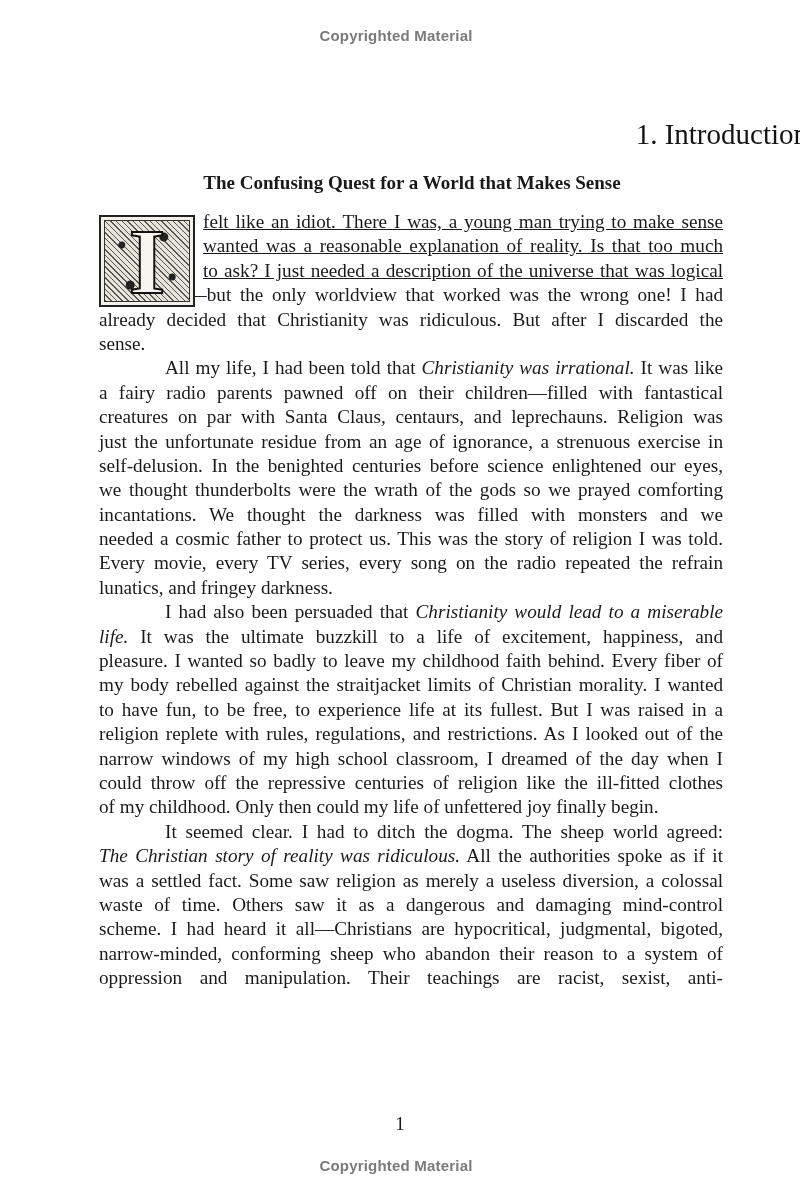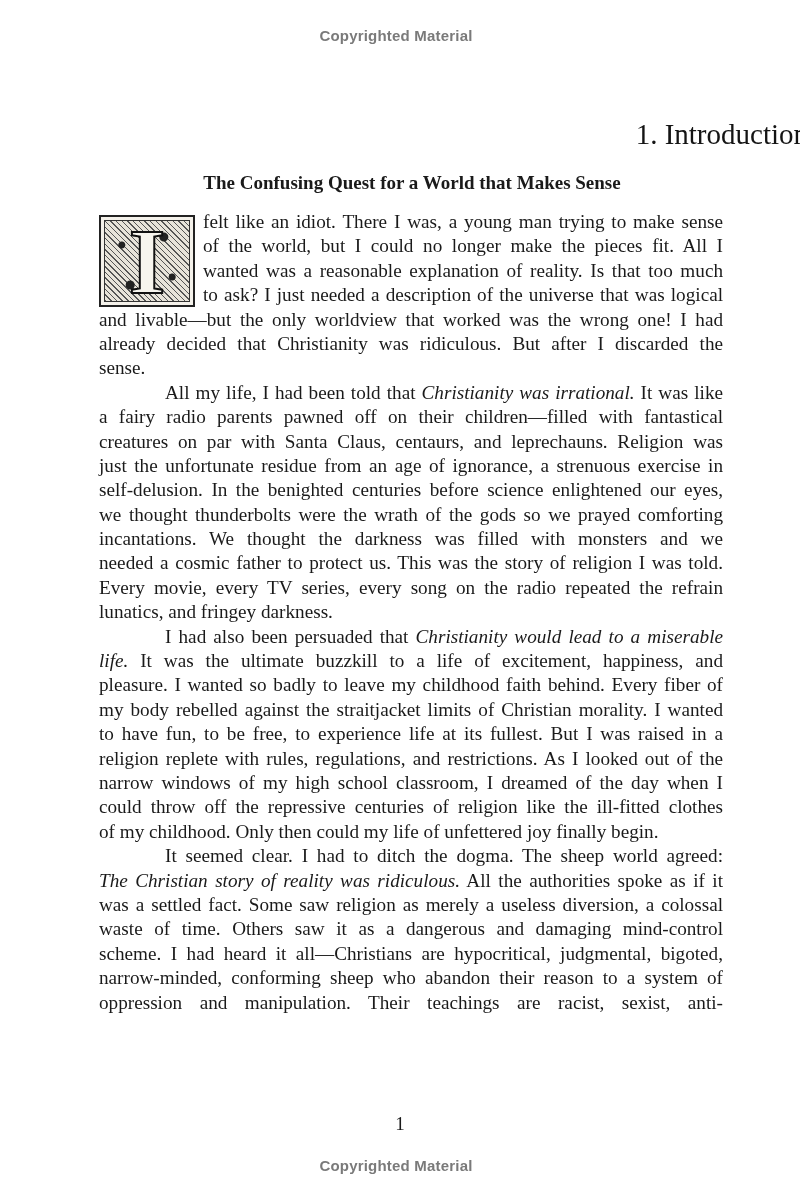--- a/index.html
+++ b/index.html
@@ -12,21 +12,21 @@
   .wm-bottom { top: 1157px; }
   .chapter-title { position: absolute; top: 118px; left: 8px; width: 800px; text-align: right;
                    font-size: 29px; font-weight: normal; margin: 0; color: #141414; }
   .chapter-subtitle { position: absolute; top: 160px; left: 0; width: 800px; text-align: center;
                       font-size: 19px; margin: 12px; color: #1a1a1a; }
   .body-text { position: absolute; top: 210px; left: 99px; width: 624px; font-size: 19.2px; }
   .line { display: block; height: 24.4px; line-height: 24.4px; white-space: nowrap;
           text-align: justify; text-align-last: justify; }
   .line.last { text-align-last: left; }
   .line.indent { padding-left: 66px; }
-  .line.capline { margin-left: 104px; }
+  .line.capline { margin-left: 104px; text-decoration: underline; }
   .dropcap { position: absolute; top: 5px; left: 0; width: 96px; height: 92px;
              border: 2px solid #222; box-sizing: border-box; background: #f4f1ea;
              overflow: hidden; }
   .dropcap-inner { position: absolute; inset: 3px; border: 1px solid #333;
                    background:
                      radial-gradient(circle at 20% 30%, #222 0 3px, transparent 4px),
                      radial-gradient(circle at 70% 20%, #222 0 4px, transparent 5px),
                      radial-gradient(circle at 80% 70%, #222 0 3px, transparent 4px),
                      radial-gradient(circle at 30% 80%, #222 0 4px, transparent 5px),
                      repeating-linear-gradient(45deg, #555 0 1px, #e8e4da 1px 4px),
@@ -47,21 +47,20 @@
 <h2 class="chapter-subtitle">The Confusing Quest for a World that Makes Sense</h2>
 
 <div class="body-text">
   <div class="dropcap">
     <div class="dropcap-inner"></div>
     <div class="dropcap-letter">I</div>
   </div>
 
   <div>
     <span class="line capline">felt like an idiot. There I was, a young man trying to make sense</span>
-    <span class="line capline">of the world, but I could no longer make the pieces fit. All I</span>
     <span class="line capline">wanted was a reasonable explanation of reality. Is that too much</span>
     <span class="line capline">to ask? I just needed a description of the universe that was logical</span>
     <span class="line">and livable—but the only worldview that worked was the wrong one! I had</span>
     <span class="line">already decided that Christianity was ridiculous. But after I discarded the</span>
     <span class="line last">sense.</span>
   </div>
 
   <div>
     <span class="line indent"><span>All my life, I had been told that </span><em>Christianity was irrational.</em><span> It was like</span></span>
     <span class="line">a fairy radio parents pawned off on their children—filled with fantastical</span>

